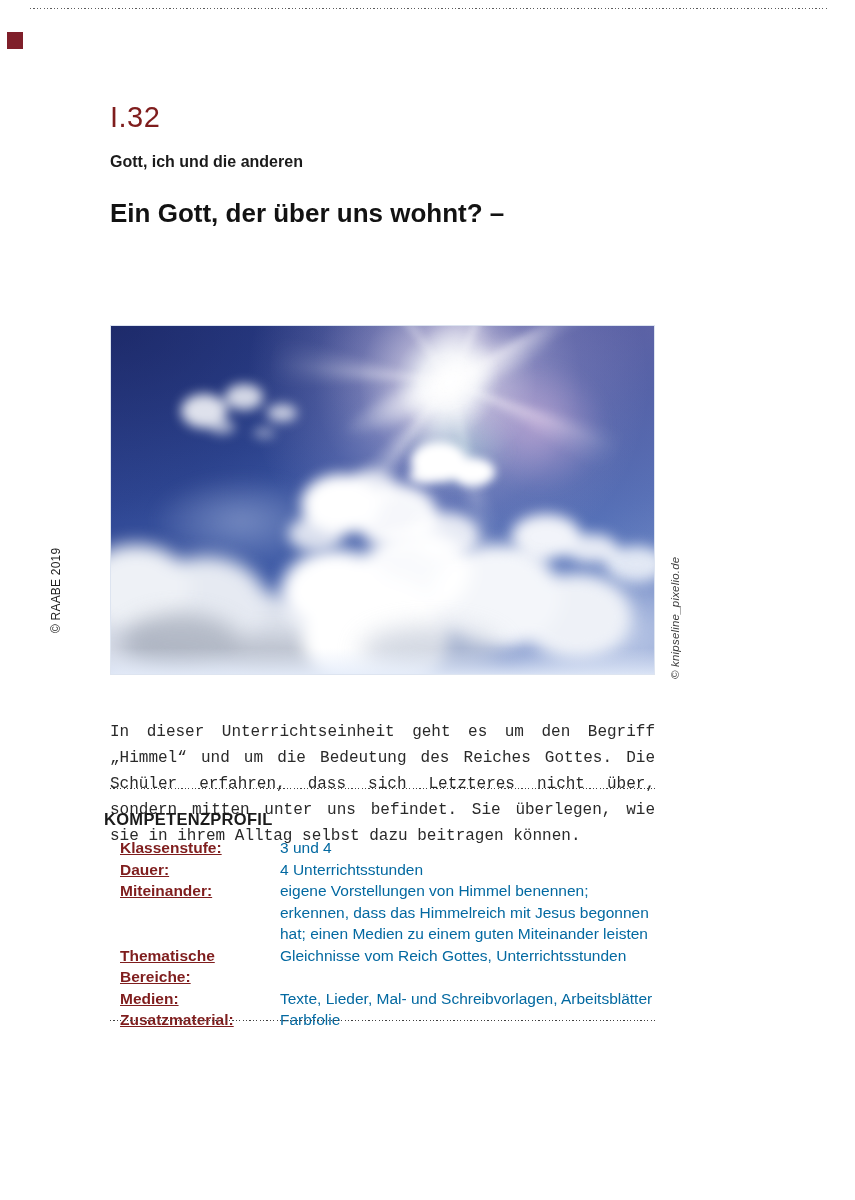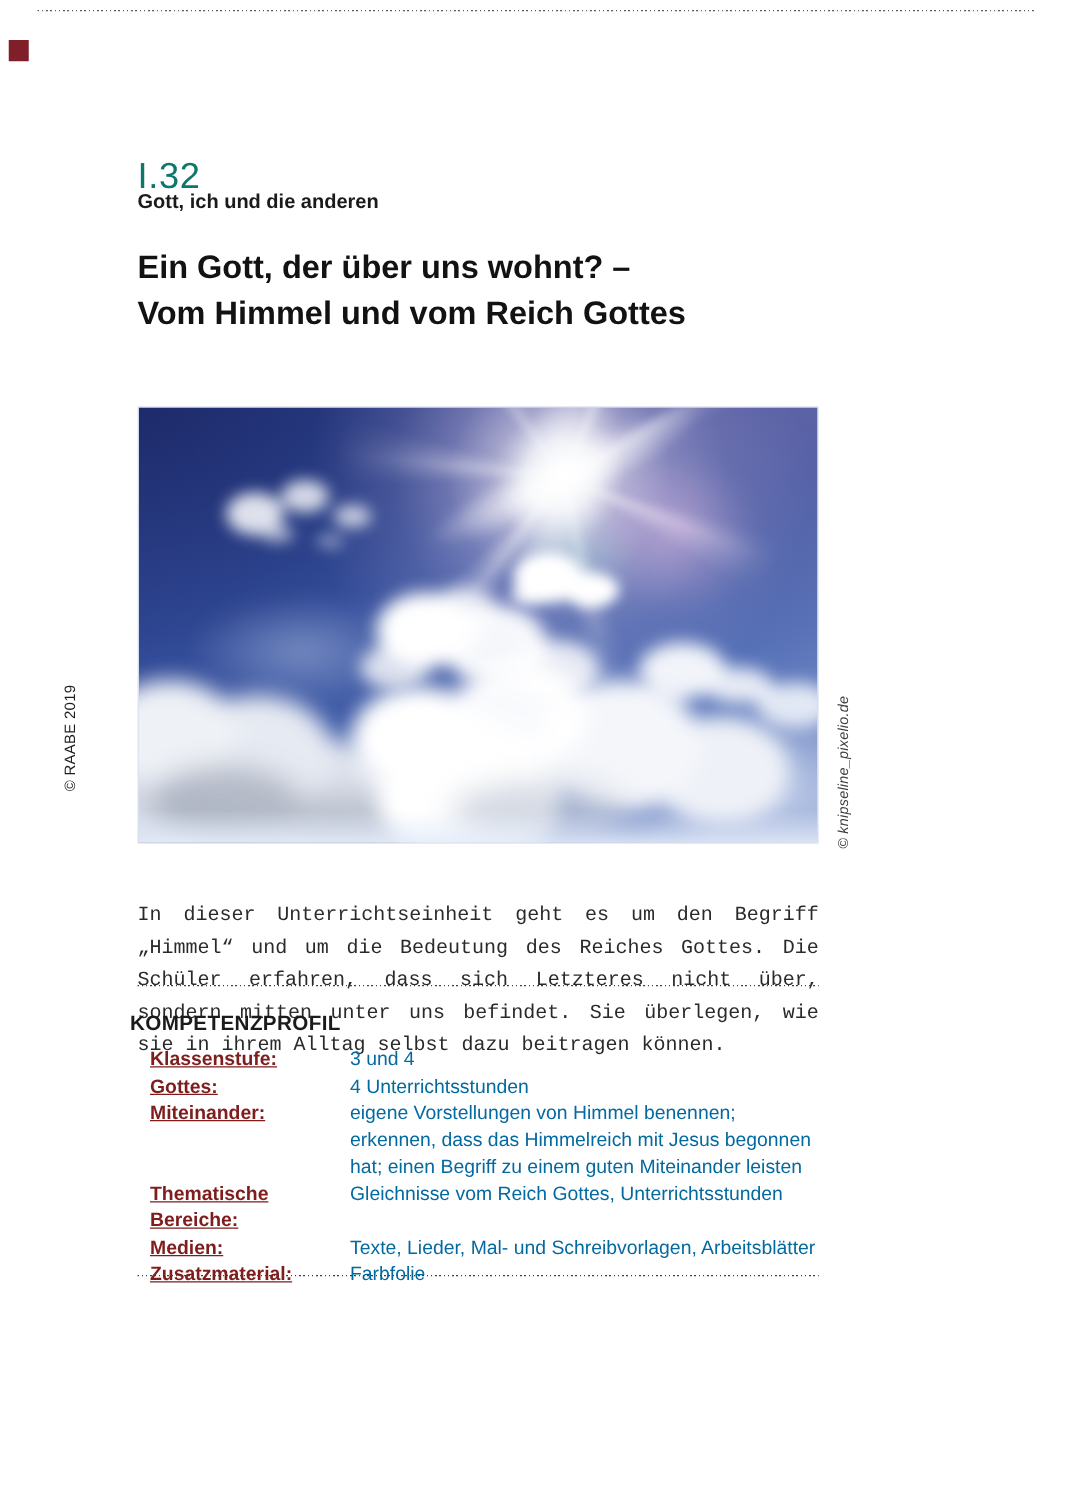--- a/index.html
+++ b/index.html
@@ -111,25 +111,25 @@
 </head>
 <body>
 
 <div class="page">
 
   <div class="dotted top-trim-line"></div>
   <div class="unit-square" style="background: rgb(127, 31, 42);"></div>
 
   <div class="vert copyright-left">© RAABE 2019</div>
 
-  <div class="content-block series-code" style="color: #0f766e; margin-top: 24px;">I.32</div>
+  <div class="content-block series-code" style="color: #7f1d1d;">I.32</div>
 
   <div class="content-block series-title">Gott, ich und die anderen</div>
 
-  <h1 class="content-block main-title"><span>Ein Gott, der über uns wohnt? –</span><br><span>Vom Himmel und vom Reich Gottes</span></h1>
+  <h1 class="content-block main-title"><span>Ein Gott, der über uns wohnt? –</span><br></h1>
 
 
   <div class="photo">
     <div class="layer rays"></div>
     <div class="layer burst-a"></div>
     <div class="layer burst-b"></div>
     <div class="layer flare-pink"></div>
     <div class="layer flare-teal"></div>
     <div class="cloud c1"></div>
     <div class="cloud c8"></div>
@@ -151,26 +151,26 @@
 
   <div class="content-block profile-heading">KOMPETENZPROFIL</div>
 
   <div class="profile-table">
 
   <div style="display:contents;">
       <div class="profile-label">Klassenstufe:</div>
       <div class="profile-value">3 und 4</div>
     </div>
       <div style="display:contents;">
-      <div class="profile-label">Gottes:</div>
+      <div class="profile-label">Dauer:</div>
       <div class="profile-value">4 Unterrichtsstunden</div>
     </div>
       <div style="display:contents;">
       <div class="profile-label">Miteinander:</div>
-      <div class="profile-value">eigene Vorstellungen von Himmel benennen; erkennen, dass das Himmelreich mit Jesus begonnen hat; einen Begriff zu einem guten Miteinander leisten</div>
+      <div class="profile-value">eigene Vorstellungen von Himmel benennen; erkennen, dass das Himmelreich mit Jesus begonnen hat; einen Medien zu einem guten Miteinander leisten</div>
     </div>
       <div style="display:contents;">
       <div class="profile-label">Thematische Bereiche:</div>
       <div class="profile-value">Gleichnisse vom Reich Gottes, Unterrichtsstunden</div>
     </div>
       <div style="display:contents;">
       <div class="profile-label">Medien:</div>
       <div class="profile-value">Texte, Lieder, Mal- und Schreibvorlagen, Arbeitsblätter</div>
     </div>
       <div style="display:contents;">

